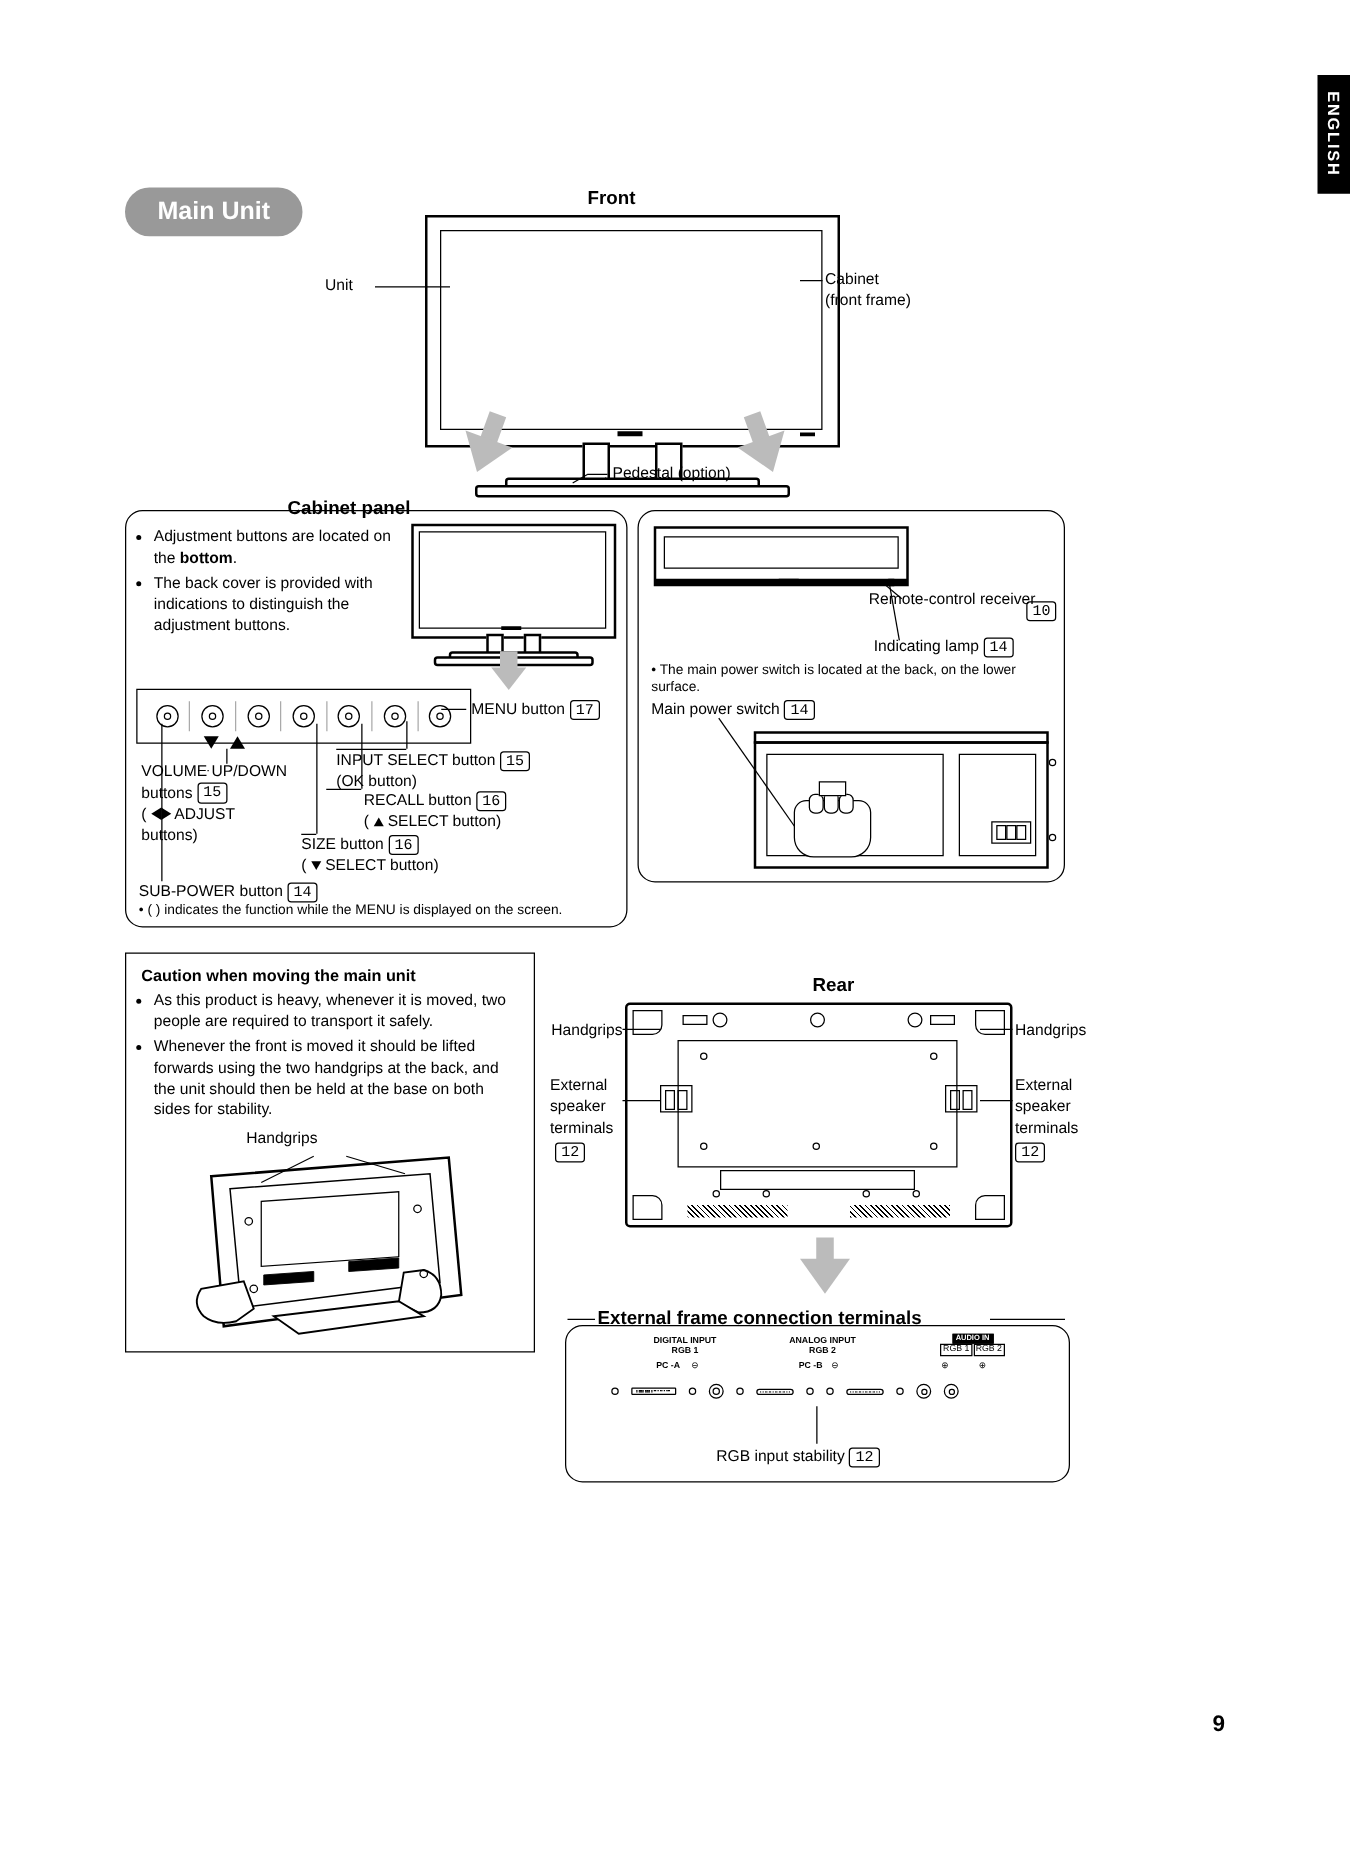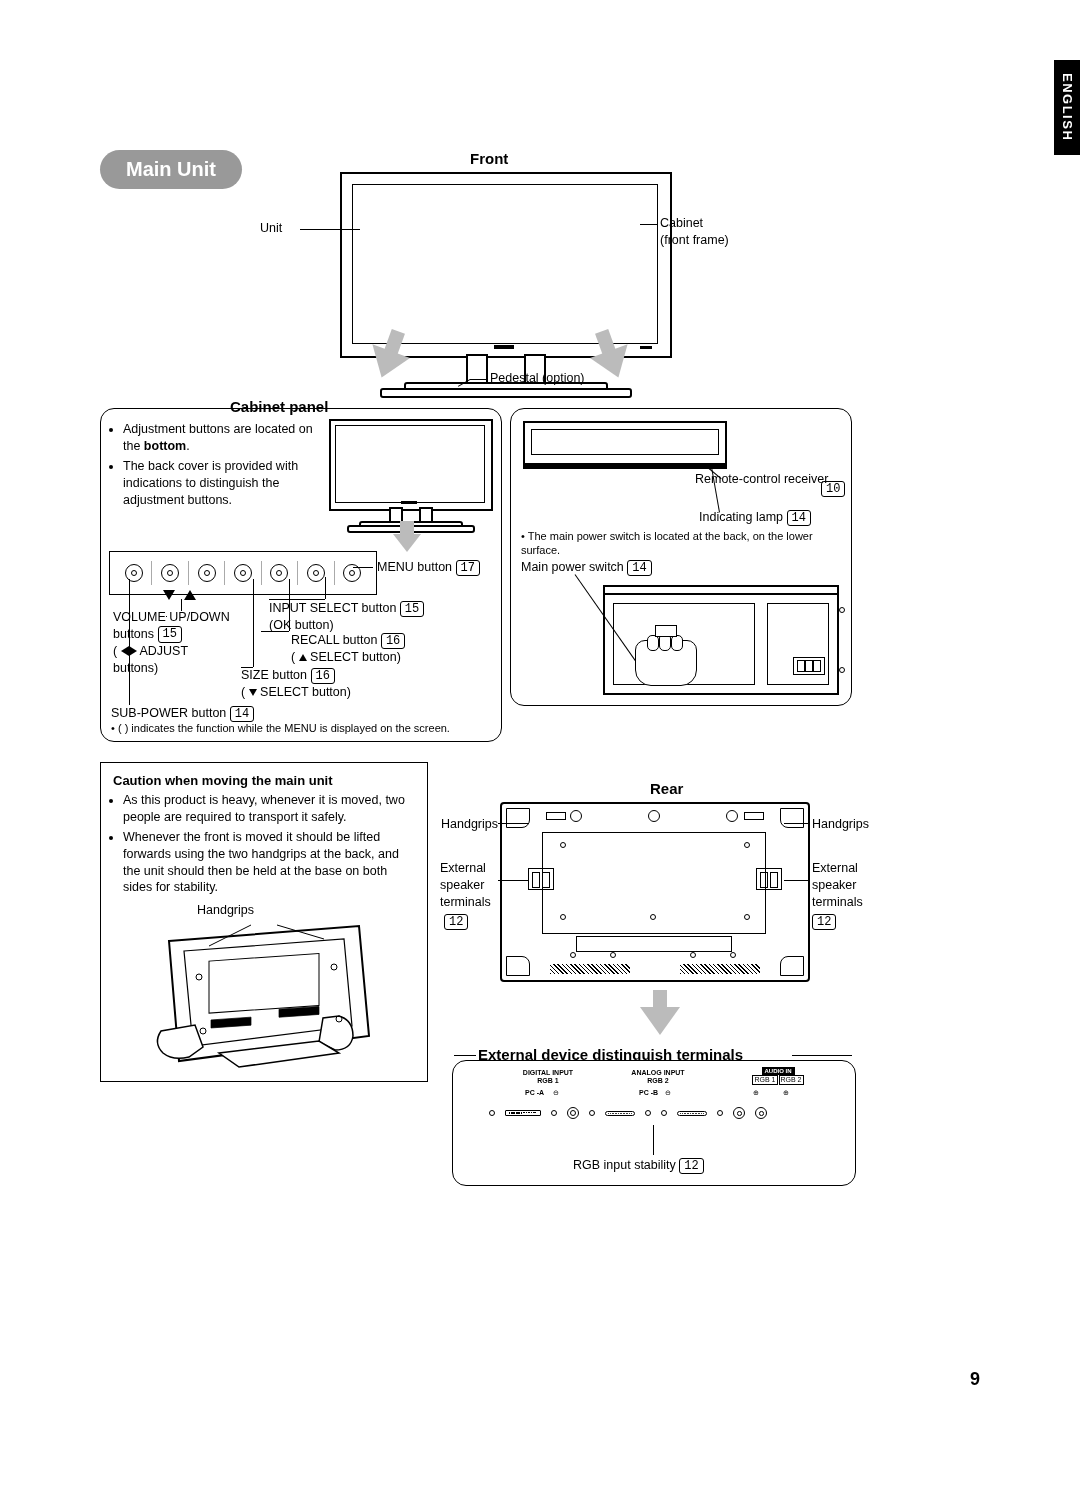--- a/index.html
+++ b/index.html
@@ -602,21 +602,21 @@
   <div class="ref-box" style="position:absolute; top:824px; left:712px;">12</div>
   <div class="leader" style="top:790px; left:684px; width:26px;"></div>
 
   
   <div class="arrow-gray-down" style="top:900px; left:540px;">
     <div class="shaft" style="height:18px;"></div>
       <div class="head"></div>
   </div>
 
   
-  <div class="h3" style="position:absolute; top:956px; left:378px;">External device distinguish terminals</div>
+  <div class="h3" style="position:absolute; top:956px; left:378px;">External frame connection terminals</div>
   <div class="leader" style="top:965px; left:354px; width:22px;"></div>
   <div class="leader" style="top:965px; left:692px; width:60px;"></div>
 
   
   <div class="term-box" style="top:970px; left:352px; width:402px; height:124px;">
 
     <div class="xxsmall" style="position:absolute; top:8px; left:60px; text-align:center; width:70px;">
       <b>DIGITAL INPUT</b><br><b>RGB 1</b>
     </div>
     <div class="xxsmall" style="position:absolute; top:8px; left:170px; text-align:center; width:70px;">

